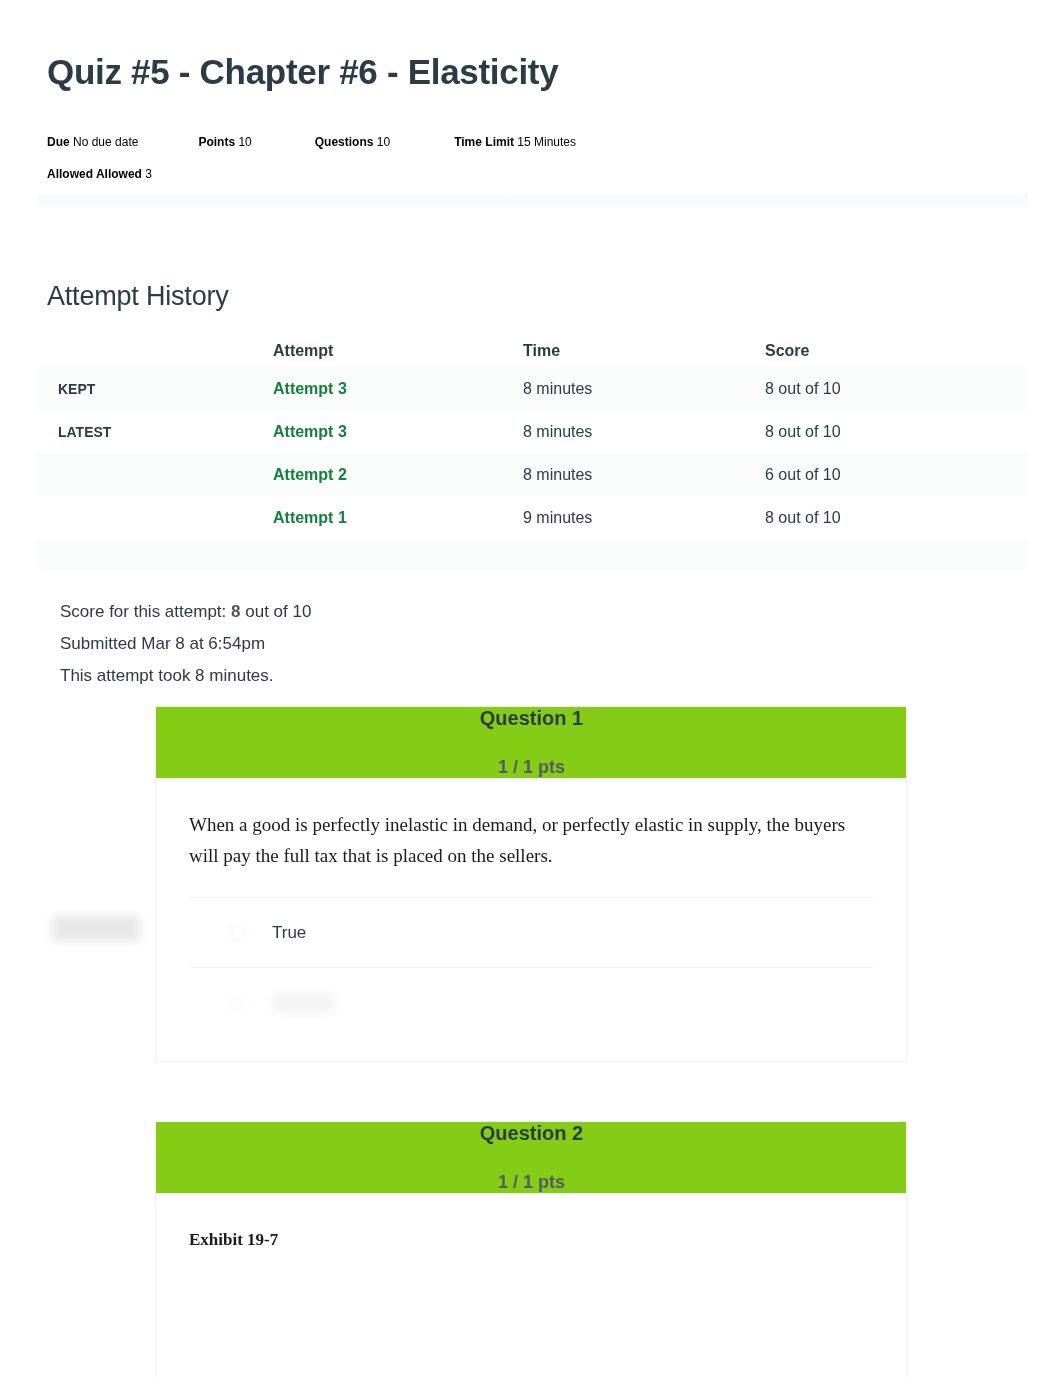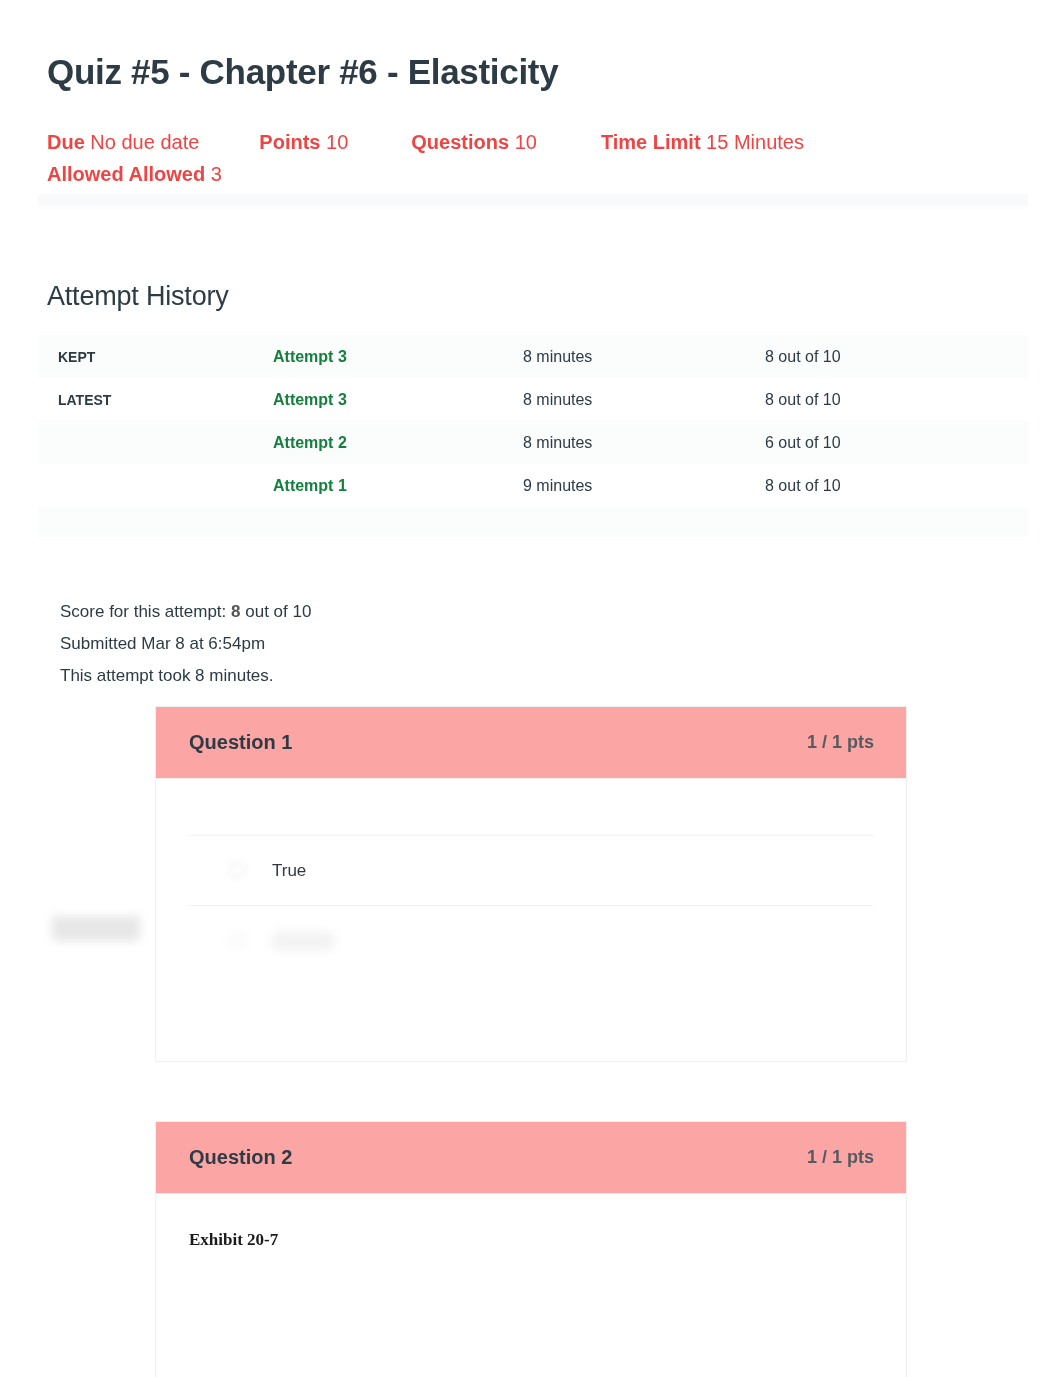--- a/index.html
+++ b/index.html
@@ -35,22 +35,22 @@
     color: #2d3b45;
     line-height: 1.15;
     white-space: nowrap;
   }
 
   .quiz-meta {
     position: absolute;
     left: 47px;
     top: 126px;
     width: 980px;
-    font-size: 20px;
-    color: #ef4444;
+    font-size: 12px;
+    color: #000000;
     line-height: 32px;
   }
   .meta-row { display: block; white-space: nowrap; }
   .meta-item { display: inline-block; }
   .meta-item .lbl { font-weight: 700; }
   .meta-item .val { font-weight: 400; }
   .gap-1 { display: inline-block; width: 60px; }
   .gap-2 { display: inline-block; width: 63px; }
   .gap-3 { display: inline-block; width: 64px; }
 
@@ -121,26 +121,27 @@
     background: #fff;
     border: 1px solid #efefef;
     border-radius: 2px;
   }
   #q1 { top: 706px; height: 356px; }
   #q2 { top: 1121px; height: 300px; }
 
   .q-header {
     position: relative;
     height: 72px;
-    background: #fca5a5;
+    background: #84cc16;
     border-bottom: 1px solid #efefef;
     display: flex;
     align-items: center;
     justify-content: space-between;
     padding: 0 32px 0 33px;
+    flex-direction: column;
   }
   .q-name {
     font-size: 20px;
     font-weight: 700;
     color: #2d3b45;
   }
   .q-pts {
     font-size: 18px;
     font-weight: 700;
     color: #555b60;
@@ -217,20 +218,26 @@
     <span class="meta-row">
       <span class="meta-item"><span class="lbl">Allowed Allowed</span> <span class="val">3</span></span>
     </span>
   </div>
 
   <div class="header-rule"></div>
 
   <div class="section-title">Attempt History</div>
 
   <div class="history">
+    <div class="hrow head">
+      <div class="c-tag"></div>
+      <div class="c-att">Attempt</div>
+      <div class="c-time">Time</div>
+      <div class="c-score">Score</div>
+    </div>
 
     <div class="hrow shade">
       <div class="c-tag">KEPT</div>
       <div class="c-att"><span class="attempt-link">Attempt 3</span></div>
       <div class="c-time">8 minutes</div>
       <div class="c-score">8 out of 10</div>
     </div>
 
     <div class="hrow">
       <div class="c-tag">LATEST</div>
@@ -263,36 +270,37 @@
   </div>
 
   <div class="correct-badge redacted"></div>
 
   <div class="q-card" id="q1">
     <div class="q-header">
       <div class="q-name">Question 1</div>
       <div class="q-pts">1 / 1 pts</div>
     </div>
     <div class="q-body">
+      <div class="q-text">When a good is perfectly inelastic in demand, or perfectly elastic in supply, the buyers will pay the full tax that is placed on the sellers.</div>
       <div class="answers">
         <div class="answer-row semi">
           <span class="radio"></span>
           <span class="answer-text">True</span>
         </div>
         <div class="answer-row blurred">
           <span class="radio"></span>
           <span class="answer-text redacted" style="width:62px;height:18px;display:inline-block;"></span>
         </div>
       </div>
     </div>
   </div>
 
   <div class="q-card" id="q2">
     <div class="q-header">
       <div class="q-name">Question 2</div>
       <div class="q-pts">1 / 1 pts</div>
     </div>
     <div class="q-body">
-      <div class="q-text bold">Exhibit 20-7</div>
+      <div class="q-text bold">Exhibit 19-7</div>
     </div>
   </div>
 
 </div>
 
 </body></html>

